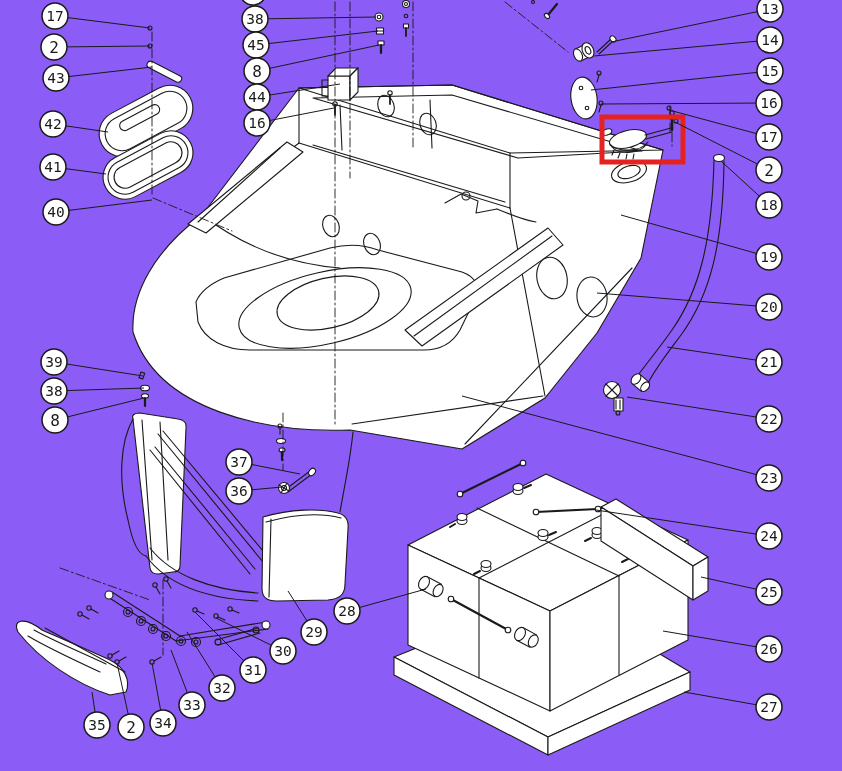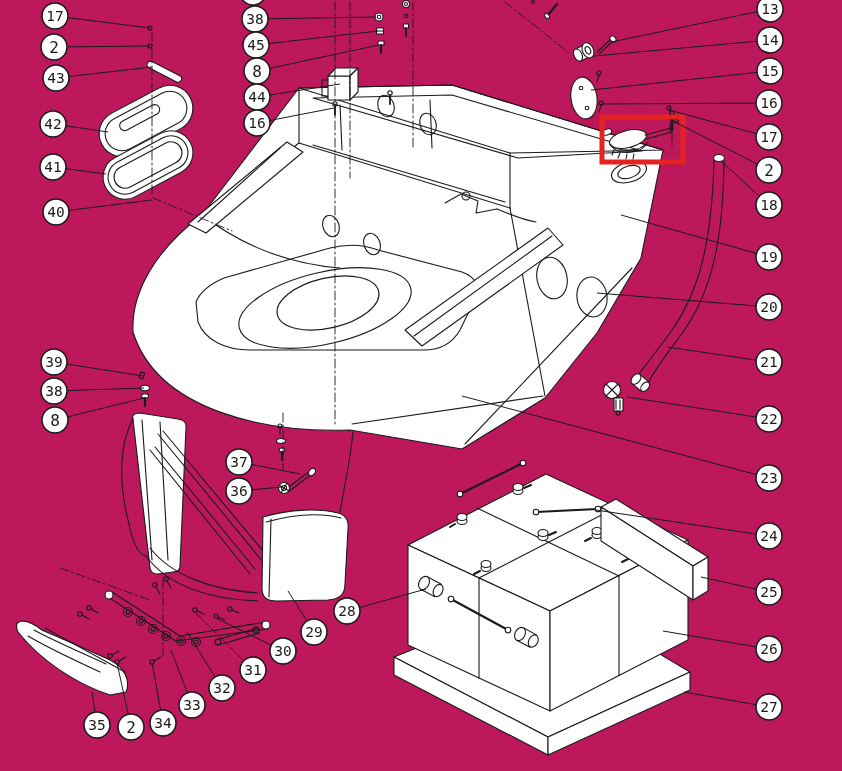--- a/index.html
+++ b/index.html
@@ -1,16 +1,16 @@
 <!DOCTYPE html>
 <html><head>
 <meta charset="utf-8">
 <style>
   html,body{margin:0;padding:0;background:#ffffff;}
-  .stage{position:relative;width:842px;height:771px;background:#be185d;overflow:hidden;
+  .stage{position:relative;width:842px;height:771px;background:#8b5cf6;overflow:hidden;
          font-family:"DejaVu Sans Mono", monospace;}
   svg{position:absolute;left:0;top:0;}
   svg *{vector-effect:non-scaling-stroke;}
   .ln{stroke:#1a1a1a;stroke-width:1.1;fill:none;stroke-linejoin:round;stroke-linecap:round;}
   .w{fill:#ffffff;}
   .thick{stroke-width:2.2;}
   .dash{stroke-dasharray:9 3 2 3;stroke-width:0.9;}
   .callout-circle{fill:#ffffff;stroke:#1a1a1a;}
   .callout-text{fill:#1a1a1a;text-anchor:middle;font-family:"DejaVu Sans Mono",monospace;}
   .leader{stroke:#1a1a1a;stroke-width:1;fill:none;}

